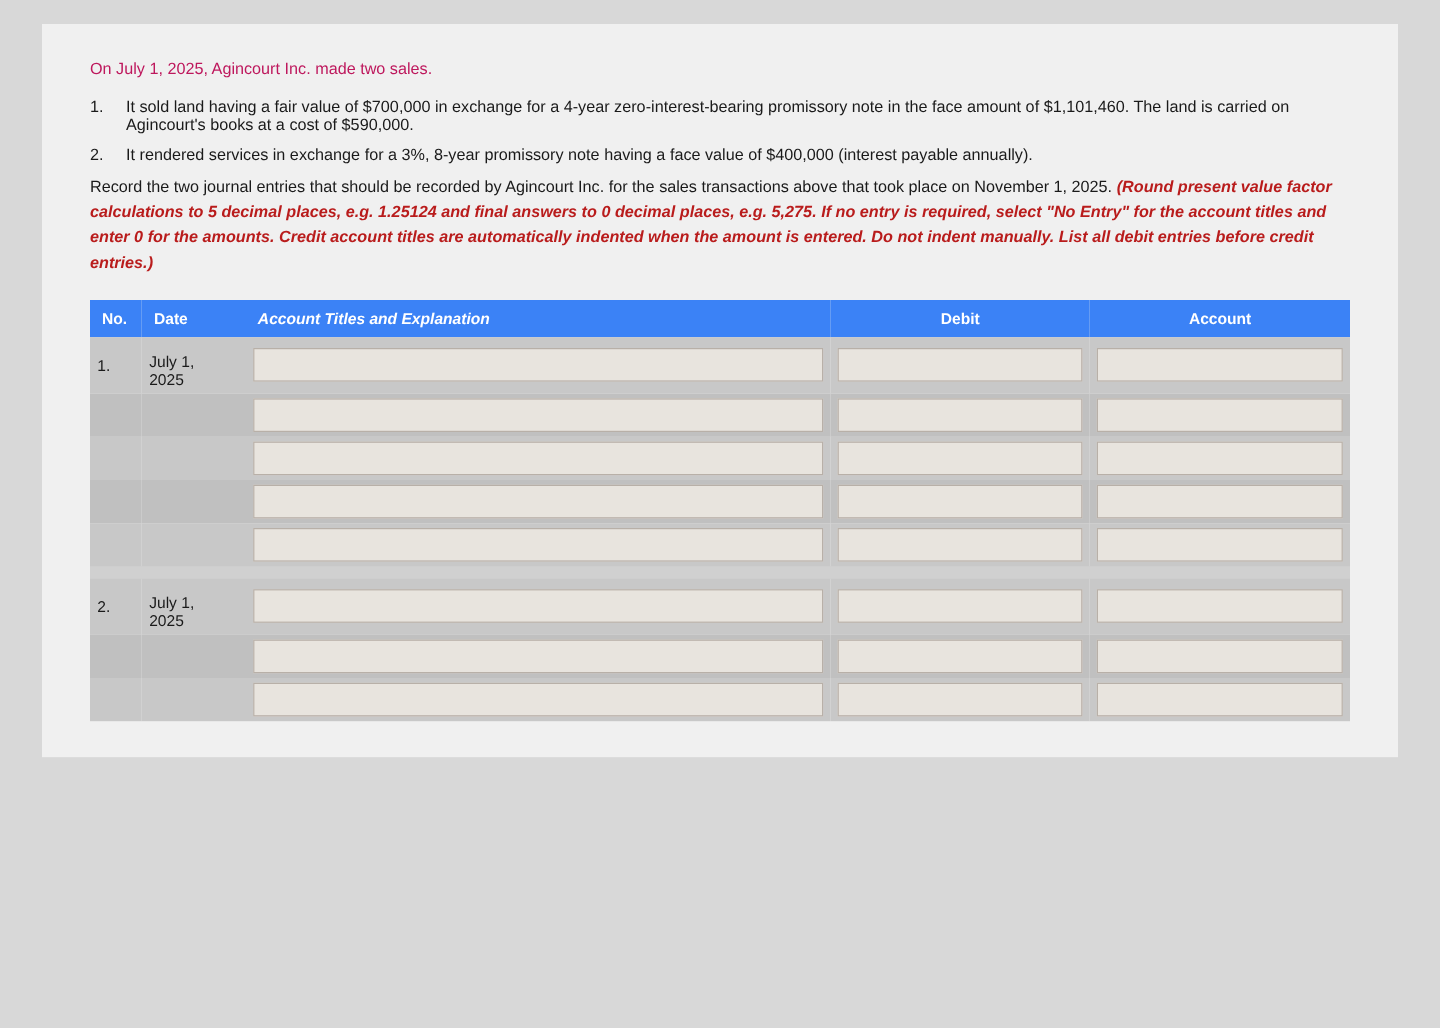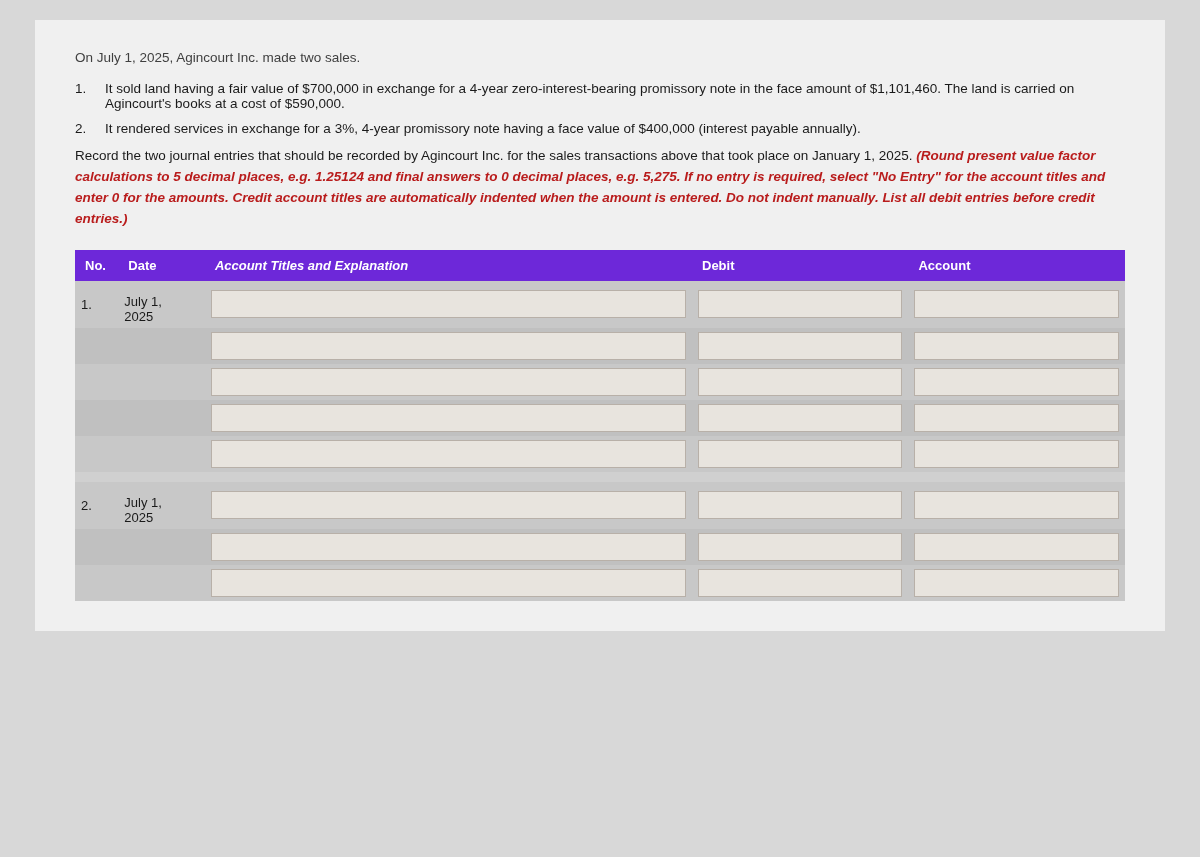--- a/index.html
+++ b/index.html
@@ -21,21 +21,21 @@
     .container {
       background-color: #f0f0f0;
       padding: 30px 40px;
       max-width: 1130px;
       margin: 0 auto;
     }
 
     .intro-text {
       font-size: 13.5px;
       margin-bottom: 16px;
-      color: #404040;
+      color: #be185d;
     }
 
     .list-item {
       display: flex;
       margin-bottom: 10px;
       font-size: 13.5px;
     }
 
     .list-num {
       min-width: 30px;
@@ -65,33 +65,33 @@
       font-weight: bold;
     }
 
     .journal-table {
       width: 100%;
       border-collapse: collapse;
       margin-top: 10px;
     }
 
     .journal-table thead tr {
-      background-color: #6d28d9;
+      background-color: #3b82f6;
       color: #ffffff;
     }
 
     .journal-table thead th {
       padding: 8px 10px;
       font-weight: bold;
       font-size: 13px;
       text-align: left;
     }
 
     .journal-table thead th.center {
-      text-align: left;
+      text-align: center;
     }
 
     .journal-table tbody tr {
       background-color: #c8c8c8;
     }
 
     .journal-table tbody tr:nth-child(even) {
       background-color: #c0c0c0;
     }
 
@@ -153,26 +153,26 @@
 
   <p class="intro-text">On July 1, 2025, Agincourt Inc. made two sales.</p>
 
   <div class="list-item">
     <span class="list-num">1.</span>
     <span class="list-content">It sold land having a fair value of $700,000 in exchange for a 4-year zero-interest-bearing promissory note in the face amount of $1,101,460. The land is carried on Agincourt's books at a cost of $590,000.</span>
   </div>
 
   <div class="list-item">
     <span class="list-num">2.</span>
-    <span class="list-content">It rendered services in exchange for a 3%, 4-year promissory note having a face value of $400,000 (interest payable annually).</span>
+    <span class="list-content">It rendered services in exchange for a 3%, 8-year promissory note having a face value of $400,000 (interest payable annually).</span>
   </div>
 
 
   <div class="instructions">
-    <span>Record the two journal entries that should be recorded by Agincourt Inc. for the sales transactions above that took place on January 1, 2025.</span>
+    <span>Record the two journal entries that should be recorded by Agincourt Inc. for the sales transactions above that took place on November 1, 2025.</span>
     <span class="red-italic">(Round present value factor calculations to 5 decimal places, e.g. 1.25124 and final answers to 0 decimal places, e.g. 5,275. If no entry is required, select "No Entry" for the account titles and enter 0 for the amounts. Credit account titles are automatically indented when the amount is entered. Do not indent manually. List all debit entries before credit entries.)</span>
   </div>
 
   <table class="journal-table">
     <thead>
       <tr>
         <th class="col-no">No.</th>
         <th class="col-date">Date</th>
         <th class="col-account">Account Titles and Explanation</th>
         <th class="col-debit center">Debit</th>

